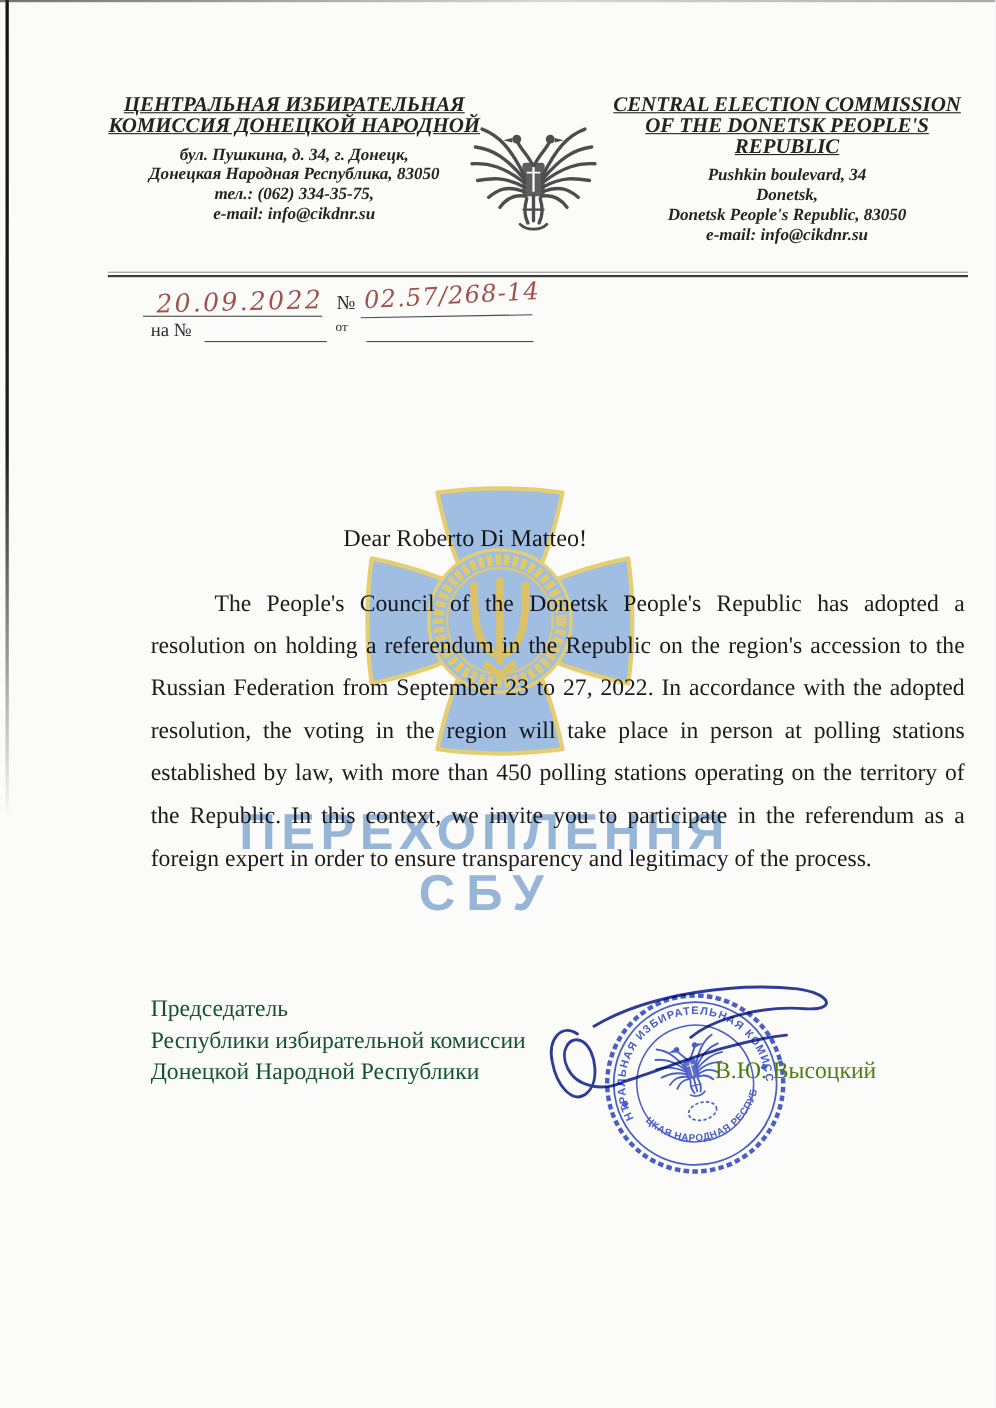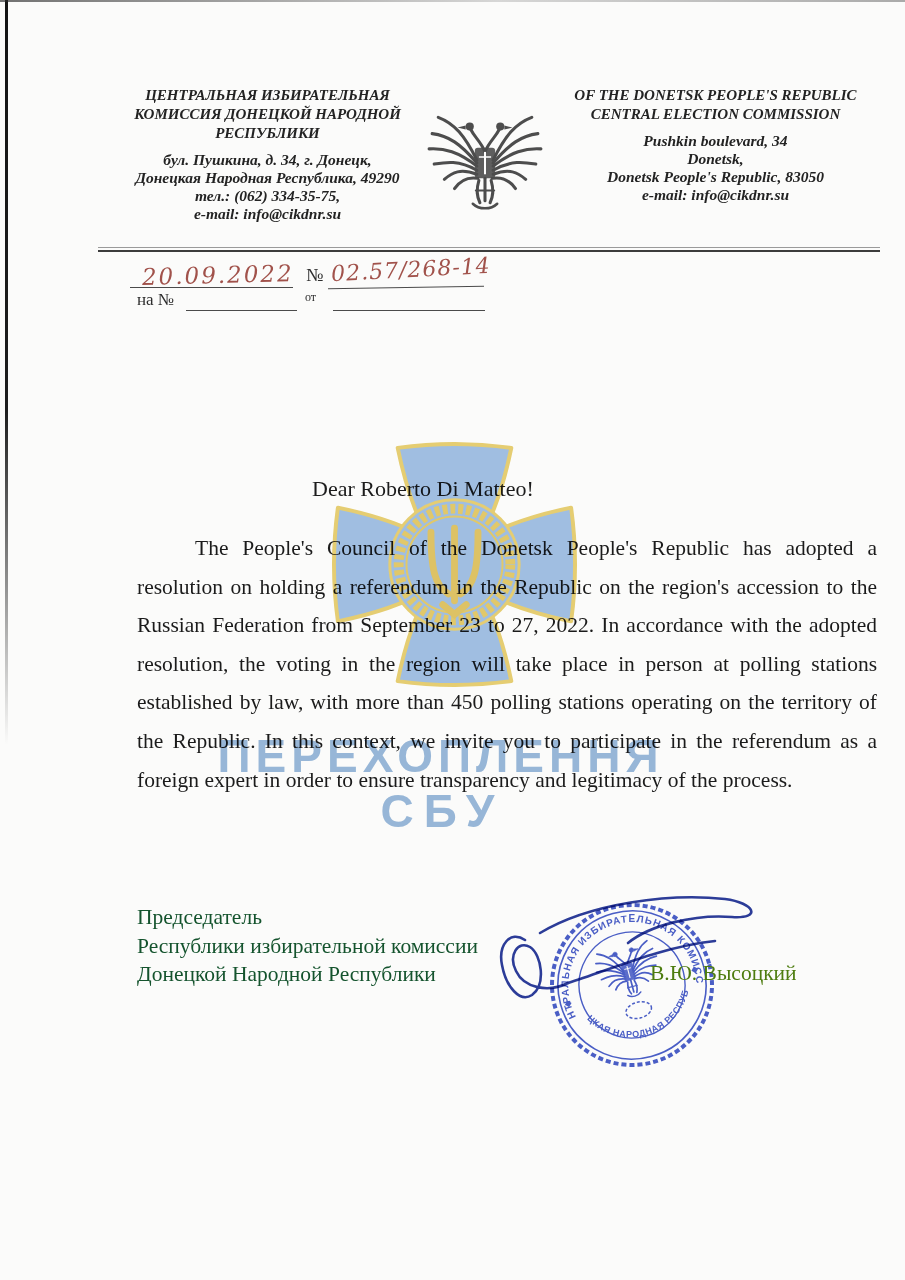--- a/index.html
+++ b/index.html
@@ -9,21 +9,21 @@
   
   .edge-left{position:absolute;left:5px;top:0;width:3px;height:745px;
     background:linear-gradient(#141414 0%,#1d1d1d 55%,rgba(30,30,30,0) 100%);}
   .edge-top{position:absolute;left:0;top:0;width:905px;height:2px;
     background:linear-gradient(90deg,rgba(40,40,40,.65),rgba(130,130,130,.30) 55%,rgba(90,90,90,.5));}
 
   
   .lh{position:absolute;text-align:center;color:#232323;font-weight:bold;font-style:italic;}
   .lh-left{left:90px;top:86px;width:355px;}
   .lh-right{left:543px;top:86px;width:345px;}
-  .lh .org{font-size:15px;line-height:19px;}
+  .lh .org{font-size:19px;line-height:19px;text-decoration:underline;}
   .lh .addr{font-size:15.5px;line-height:18px;margin-top:8px;}
   .lh-emblem{position:absolute;left:424px;top:96px;width:122px;height:122px;color:#4d4d4d;}
 
   .divider{position:absolute;left:98px;top:247px;width:782px;height:2px;
     border-top:1px solid #9a9a9a;border-bottom:2px solid #3c3c3c;}
 
   
   .refline{position:absolute;border-bottom:1.5px solid #4a4a4a;height:1px;}
   .hand{position:absolute;font-style:italic;font-family:"DejaVu Serif",serif;
     color:#a1524b;letter-spacing:2px;white-space:nowrap;}
@@ -101,40 +101,39 @@
     </defs>
   </svg>
 
   <div class="edge-left"></div>
   <div class="edge-top"></div>
 
   <div class="lh lh-left">
     <div class="org">
       <div>ЦЕНТРАЛЬНАЯ ИЗБИРАТЕЛЬНАЯ</div>
       <div>КОМИССИЯ ДОНЕЦКОЙ НАРОДНОЙ</div>
-      <div>РЕСПУБЛИКИ</div>
     </div>
     <div class="addr">
       <div>бул. Пушкина, д. 34, г. Донецк,</div>
-      <div>Донецкая Народная Республика, 49290</div>
+      <div>Донецкая Народная Республика, 83050</div>
       <div>тел.: (062) 334-35-75,</div>
       <div>e-mail: info@cikdnr.su</div>
     </div>
   </div>
 
   <div class="lh-emblem">
     <svg viewBox="0 0 120 110">
         <use href="#dnr-eagle"></use>
       </svg>
   </div>
 
   <div class="lh lh-right">
     <div class="org">
+      <div>CENTRAL ELECTION COMMISSION</div>
       <div>OF THE DONETSK PEOPLE'S REPUBLIC</div>
-      <div>CENTRAL ELECTION COMMISSION</div>
     </div>
     <div class="addr">
       <div>Pushkin boulevard, 34</div>
       <div>Donetsk,</div>
       <div>Donetsk People's Republic, 83050</div>
       <div>e-mail: info@cikdnr.su</div>
     </div>
   </div>
 
   <div class="divider"></div>

